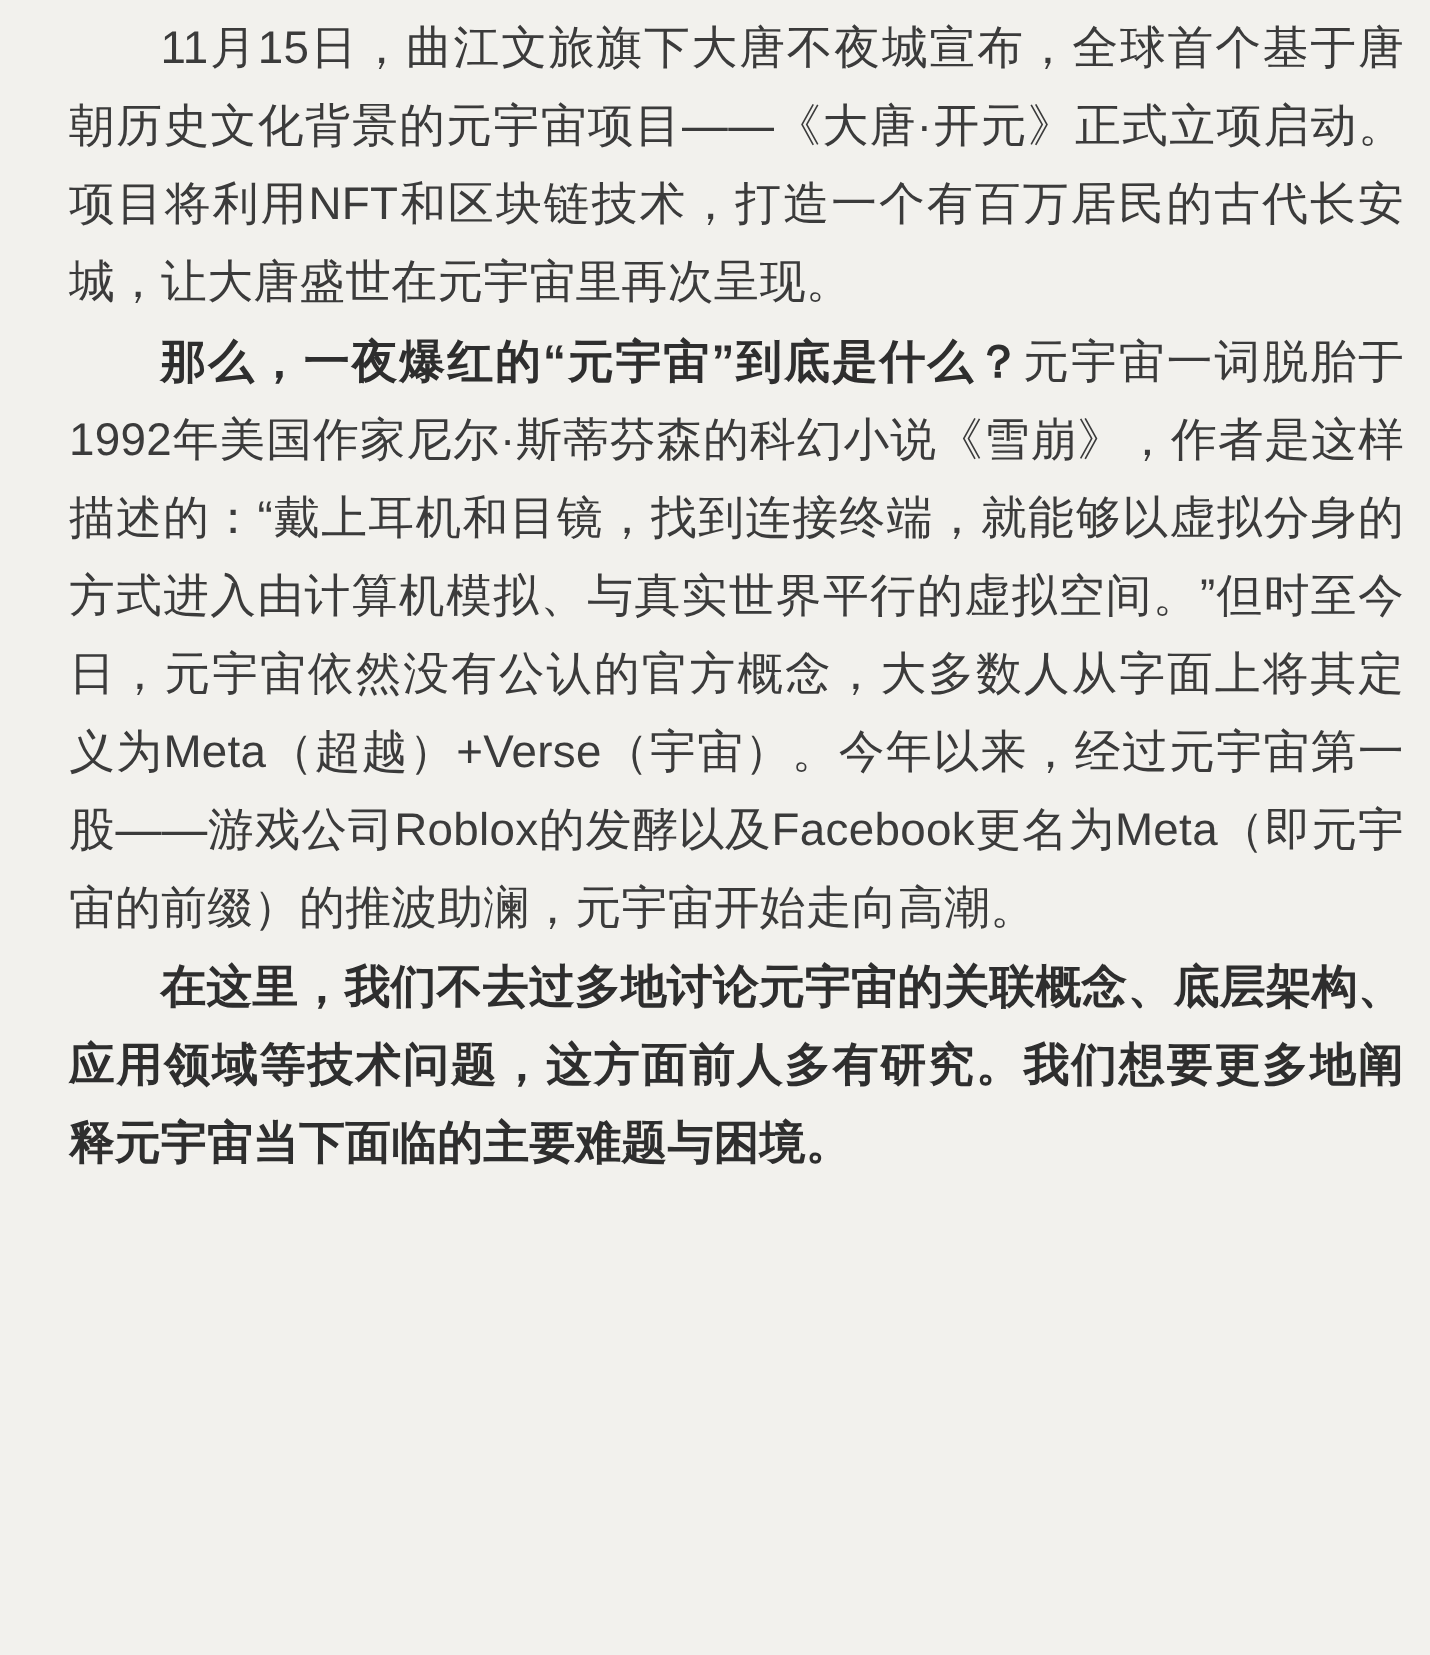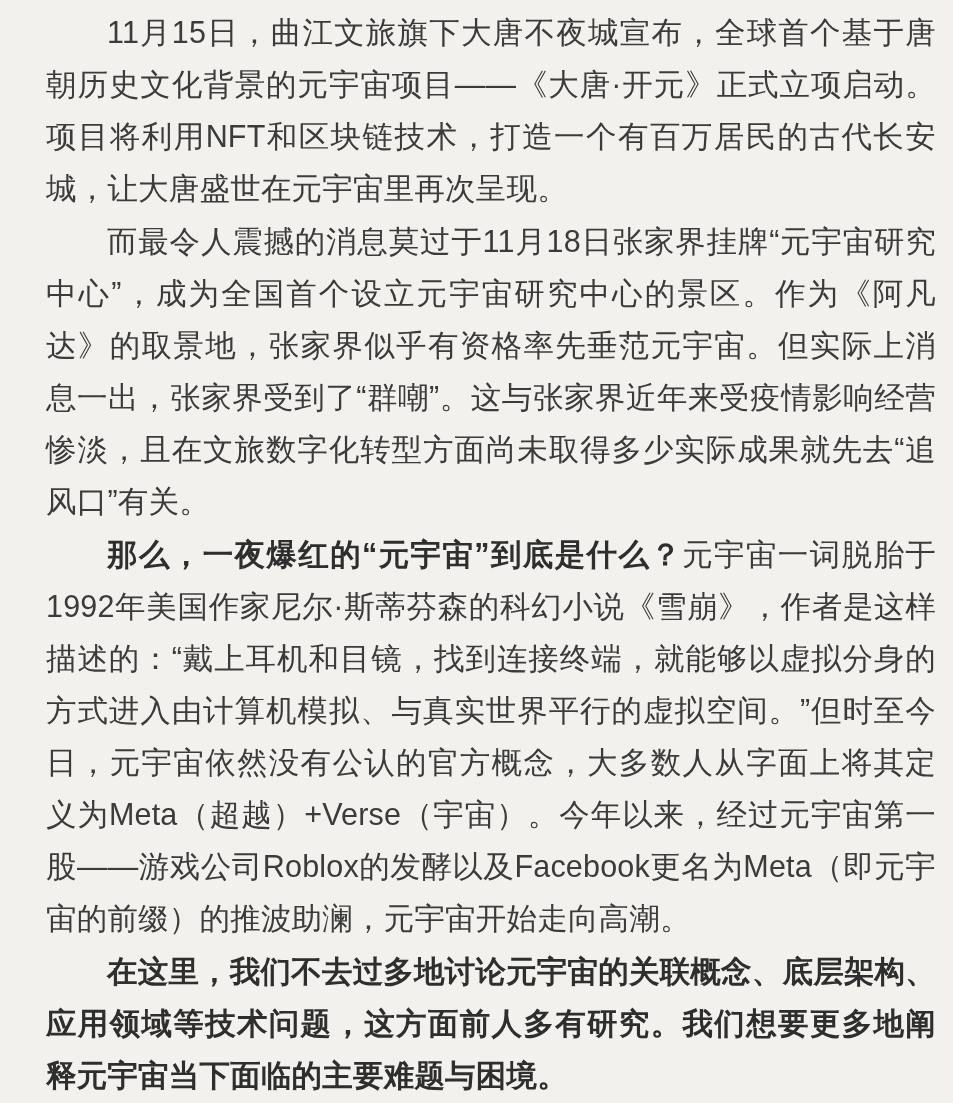--- a/index.html
+++ b/index.html
@@ -49,21 +49,20 @@
   }
 </style>
 </head>
 <body>
 
 <div class="page">
   <div class="article">
 
     <p class="para">11月15日，曲江文旅旗下大唐不夜城宣布，全球首个基于唐朝历史文化背景的元宇宙项目——《大唐·开元》正式立项启动。项目将利用NFT和区块链技术，打造一个有百万居民的古代长安城，让大唐盛世在元宇宙里再次呈现。</p>
 
-    <p class="para">而最令人震撼的消息莫过于11月18日张家界挂牌“元宇宙研究中心”，成为全国首个设立元宇宙研究中心的景区。作为《阿凡达》的取景地，张家界似乎有资格率先垂范元宇宙。但实际上消息一出，张家界受到了“群嘲”。这与张家界近年来受疫情影响经营惨淡，且在文旅数字化转型方面尚未取得多少实际成果就先去“追风口”有关。</p>
 
 
     <p class="para bold-lead"><span class="lead-bold">那么，一夜爆红的“元宇宙”到底是什么？</span><span>元宇宙一词脱胎于1992年美国作家尼尔·斯蒂芬森的科幻小说《雪崩》，作者是这样描述的：“戴上耳机和目镜，找到连接终端，就能够以虚拟分身的方式进入由计算机模拟、与真实世界平行的虚拟空间。”但时至今日，元宇宙依然没有公认的官方概念，大多数人从字面上将其定义为Meta（超越）+Verse（宇宙）。今年以来，经过元宇宙第一股——游戏公司Roblox的发酵以及Facebook更名为Meta（即元宇宙的前缀）的推波助澜，元宇宙开始走向高潮。</span></p>
 
     <p class="para all-bold">在这里，我们不去过多地讨论元宇宙的关联概念、底层架构、应用领域等技术问题，这方面前人多有研究。我们想要更多地阐释元宇宙当下面临的主要难题与困境。</p>
 
   </div>
 </div>
 
 </body></html>

